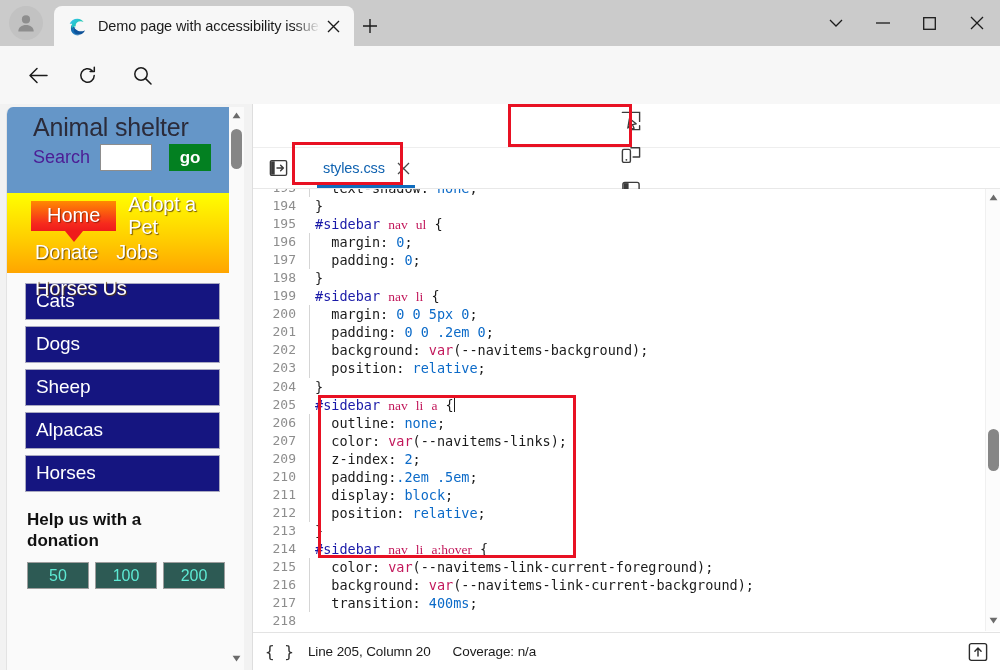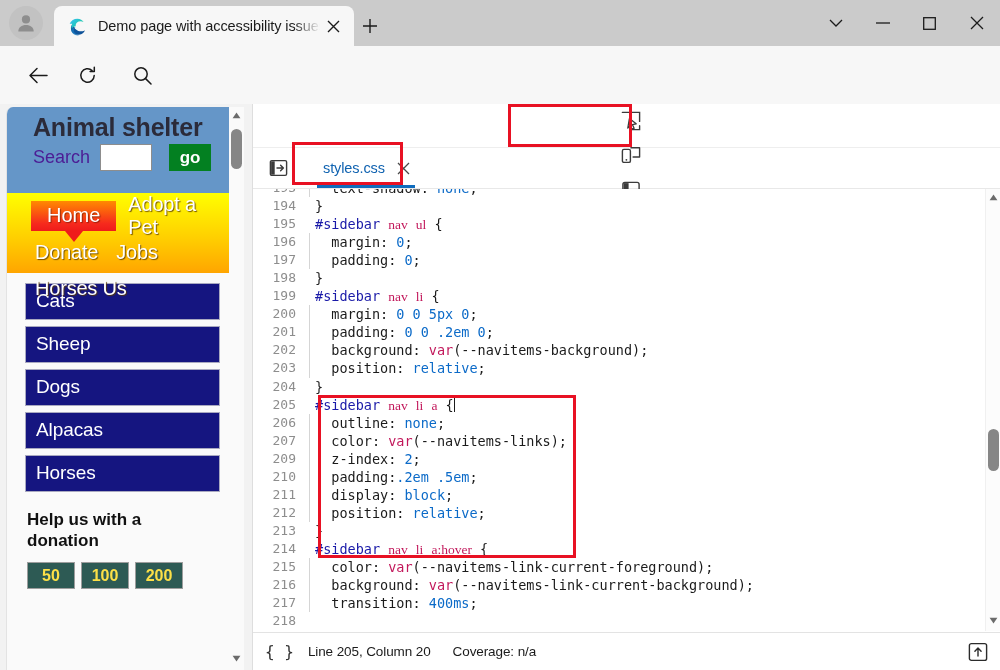--- a/index.html
+++ b/index.html
@@ -129,21 +129,21 @@
   }
   .shelter-header {
     height: 86px;
     background: #6596c8;
     padding: 6px 0 0 12px;
     position: relative;
   }
   .shelter-title {
     font-size: 25px;
     color: #2b2b3a;
-    font-weight: 700;
+    font-weight: 400;
     margin: 0 0 2px 14px;
     letter-spacing: -0.2px;
   }
   .search-row { display: flex; align-items: center; margin-left: 14px; }
   .search-label { font-size: 18px; color: #4c1d95; margin-right: 10px; }
   .search-input {
     width: 52px; height: 27px;
     background: #ffffff;
     border: 1px solid #8d8d8d;
   }
@@ -201,25 +201,25 @@
   .donation-title {
     margin: 18px 0 0 20px;
     font-size: 17px; font-weight: bold;
     color: #111111;
     line-height: 1.22;
     width: 140px;
   }
   .donation-row { display: flex; margin: 11px 0 0 20px; gap: 6px; }
   .donation-btn {
     background: #2d5a54;
-    color: #fde047;
+    color: #5eead4;
     font-size: 16px;
-    width: 48px; height: 27px;
+    width: 62px; height: 27px;
     border: 1px solid #9d9d9d;
-    display: flex; align-items: center; justify-content: center; font-weight: bold;
+    display: flex; align-items: center; justify-content: center;
   }
   .page-scrollbar {
     position: absolute; right: 8px; top: 3px;
     width: 15px; height: 563px;
     background: #fafafa;
   }
   .sb-arrow {
     width: 15px; height: 17px;
     display: flex; align-items: center; justify-content: center;
   }
@@ -547,22 +547,22 @@
           <span class="nav-item">Donate</span>
           <span class="nav-item">Jobs</span>
         </div>
         <div class="nav-line" style="padding-left:28px">
           <span class="nav-item">Horses Us</span>
         </div>
       </div>
 
       <div class="animal-list">
         <div class="animal-btn">Cats</div>
+        <div class="animal-btn">Dogs</div>
         <div class="animal-btn">Sheep</div>
-        <div class="animal-btn">Dogs</div>
         <div class="animal-btn">Alpacas</div>
         <div class="animal-btn">Horses</div>
       </div>
 
       <div class="donation-title">Help us with a donation</div>
       <div class="donation-row">
         <div class="donation-btn">50</div>
         <div class="donation-btn">100</div>
         <div class="donation-btn">200</div>
       </div>

